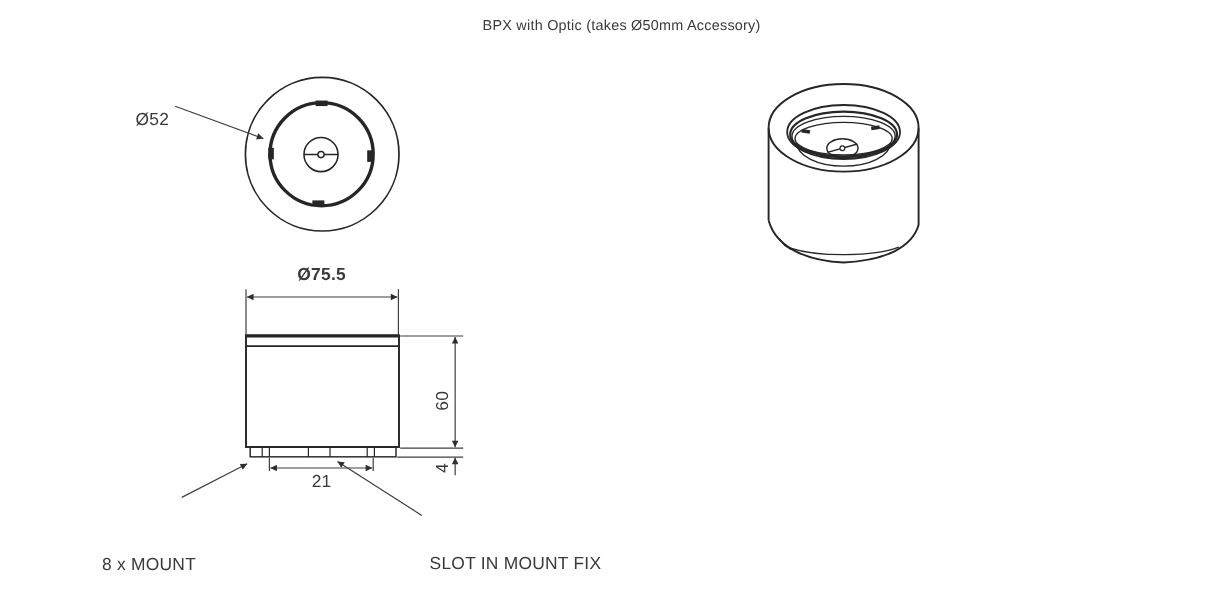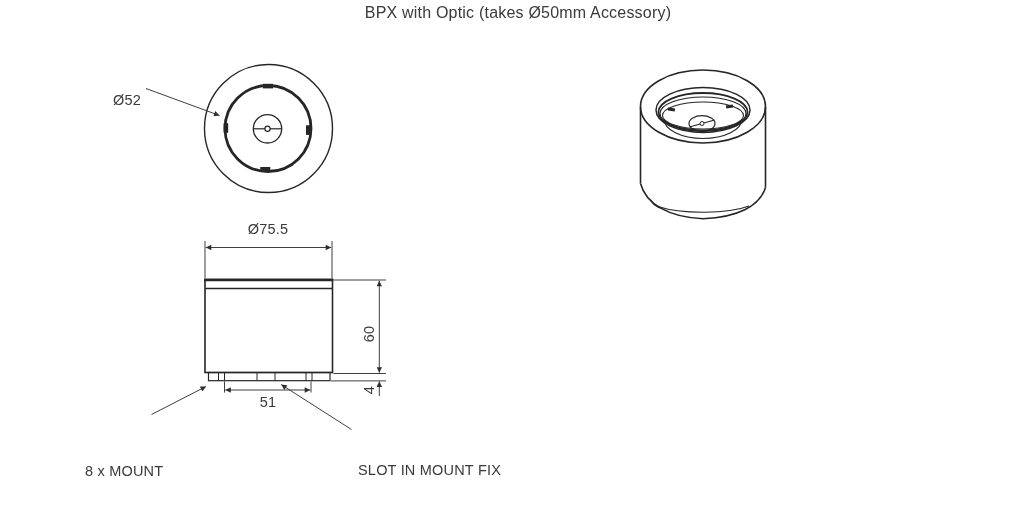--- a/index.html
+++ b/index.html
@@ -3,21 +3,21 @@
 <meta charset="utf-8">
 <style>
   html,body{margin:0;padding:0;}
   body{
     width:1024px;height:513px;position:relative;overflow:hidden;
     background:#ffffff;
     font-family:"Liberation Sans", sans-serif;
     color:#3a3a3a;
   }
   .lbl{position:absolute;white-space:pre;letter-spacing:.2px;}
-  .title{font-size:16px;top:4px;left:518px;transform:translateX(-50%);}
+  .title{font-size:12px;top:14px;left:518px;transform:translateX(-50%);}
   .dim{font-size:14.5px;color:#3a3a3a;}
   .rot{transform:translate(-50%,-50%) rotate(-90deg);transform-origin:center;}
   .note{font-size:14.5px;line-height:20px;}
   svg{position:absolute;top:0;left:0;}
 </style>
 </head>
 <body>
 
 <svg width="1024" height="513" viewBox="0 0 1024 513">
   <defs>
@@ -109,27 +109,27 @@
     <path d="M640.5,183.5 C646,204 668,217 703,218.8 C738,217 760,206 765.5,187.5" stroke-width="1.6"></path>
     <path d="M658,206.5 C682,214.5 728,214 749,206" stroke-width="1.1"></path>
     <path d="M649.5,199 L654,204.5 L659.5,208" stroke-width="1.1"></path>
   </g>
 </svg>
 
 <div class="lbl title">BPX with Optic (takes Ø50mm Accessory)</div>
 
 <div class="lbl dim" style="left:113px;top:80px;margin-top:12px;">Ø52</div>
 
-<div class="lbl dim" style="left:268px;top:221px;transform:translateX(-50%);">Ø75.5</div>
+<div class="lbl dim" style="left:268px;top:221px;transform:translateX(-50%);font-weight:bold;">Ø75.5</div>
 
 <div class="lbl dim rot" style="left:369px;top:334px;">60</div>
 
 <div class="lbl dim rot" style="left:369px;top:390px;">4</div>
 
-<div class="lbl dim" style="left:268px;top:394px;transform:translateX(-50%);">51</div>
+<div class="lbl dim" style="left:268px;top:394px;transform:translateX(-50%);">21</div>
 
 <div class="lbl note" style="left:85px;top:421px;">
   <span style="display:block">8 x MOUNT</span>
   
 </div>
 
 <div class="lbl note" style="left:358px;top:420px;">
   <span style="display:block">SLOT IN MOUNT FIX</span>
   
   

